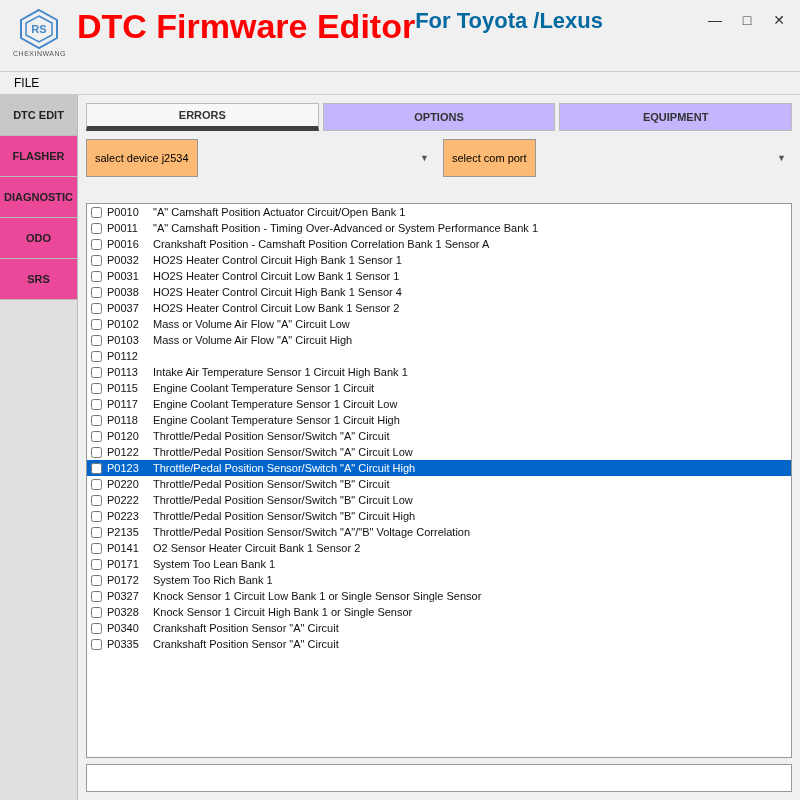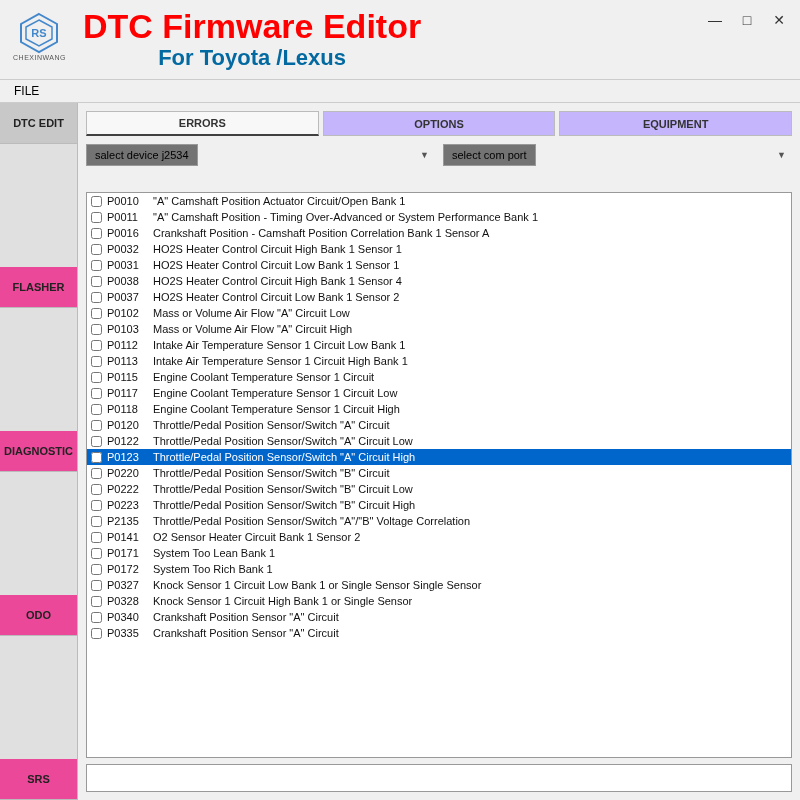--- a/index.html
+++ b/index.html
@@ -22,43 +22,43 @@
       background: #f0f0f0;
       padding: 8px 12px;
       display: flex;
       align-items: center;
       justify-content: space-between;
       border-bottom: 1px solid #ccc;
       min-height: 70px;
     }
     .title-left {
       display: flex;
-      align-items: center;
-      gap: 16px;
+      align-items: flex-start;
+      gap: 10px;
     }
     .logo-box {
       width: 55px;
       height: 55px;
       display: flex;
       flex-direction: column;
       align-items: center;
     }
     .logo-svg {
       width: 45px;
       height: 42px;
     }
     .logo-text {
       font-size: 7px;
       color: #555;
       letter-spacing: 0.5px;
       text-align: center;
     }
     .title-text-block {
       display: flex;
-      flex-direction: column;
+      flex-direction: row;
     }
     .main-title {
       font-size: 34px;
       font-weight: bold;
       color: red;
       line-height: 1.1;
     }
     .sub-title {
       font-size: 22px;
       font-weight: bold;
@@ -95,21 +95,20 @@
       display: flex;
       flex: 1;
       overflow: hidden;
     }
     .sidebar {
       width: 78px;
       background: #e0e0e0;
       display: flex;
       flex-direction: column;
       border-right: 1px solid #bbb;
-      justify-content: space-between;
     }
     .sidebar-btn {
       padding: 14px 4px;
       text-align: center;
       font-size: 11px;
       font-weight: bold;
       color: #222;
       border-bottom: 1px solid #bbb;
       cursor: pointer;
       background: #ec4899;
@@ -133,32 +132,32 @@
       background: #c4b5fd;
       border: 1px solid #bbb;
       cursor: pointer;
       font-size: 11px;
       font-weight: bold;
       text-align: center;
       color: #333;
     }
     .tab-btn.active {
       background: #f8f8f8;
-      border-bottom: 2px solid #404040;
+      border-bottom: 5px solid #404040;
     }
     .selects-row {
       display: flex;
       gap: 8px;
       margin-bottom: 8px;
     }
     .select-box {
       flex: 1;
-      padding: 4px 8px;
+      padding: 12px 8px;
       border: 1px solid #999;
-      background: #737373;
+      background: #fdba74;
       font-size: 11px;
       appearance: none;
       -webkit-appearance: none;
       cursor: pointer;
       position: relative;
     }
     .select-wrapper {
       flex: 1;
       position: relative;
     }
@@ -318,21 +317,20 @@
             <span>Mass or Volume Air Flow "A" Circuit Low</span>
           </div>
           <div class="list-row">
             <input type="checkbox" style="">
             <span class="code">P0103</span>
             <span>Mass or Volume Air Flow "A" Circuit High</span>
           </div>
           <div class="list-row">
             <input type="checkbox" style="">
             <span class="code">P0112</span>
-            <span>Intake Air Temperature Sensor 1 Circuit Low Bank 1</span>
           </div>
           <div class="list-row">
             <input type="checkbox" style="">
             <span class="code">P0113</span>
             <span>Intake Air Temperature Sensor 1 Circuit High Bank 1</span>
           </div>
           <div class="list-row">
             <input type="checkbox" style="">
             <span class="code">P0115</span>
             <span>Engine Coolant Temperature Sensor 1 Circuit</span>

